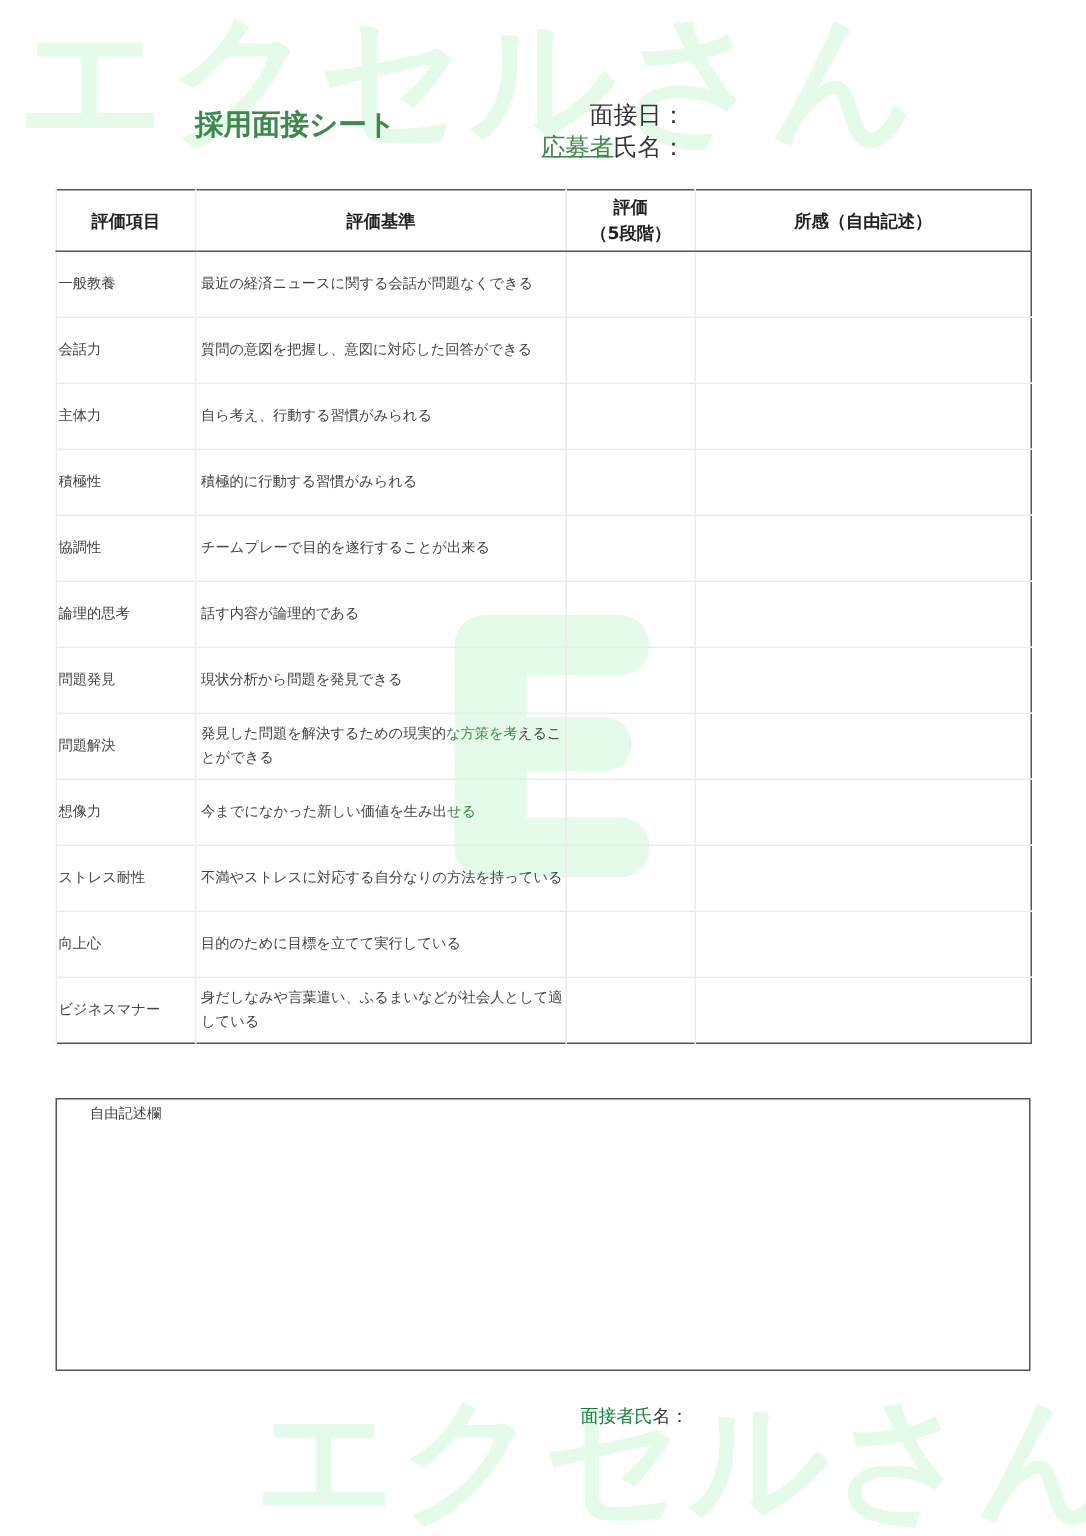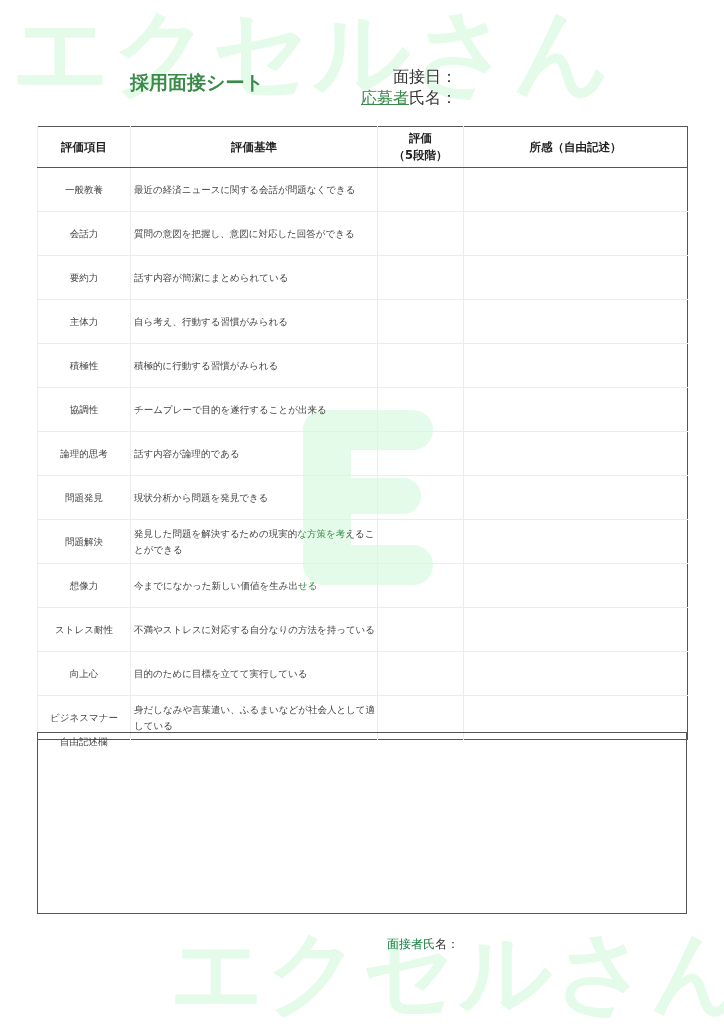--- a/index.html
+++ b/index.html
@@ -12,21 +12,21 @@
   .wm-e{position:absolute;left:303px;top:410px;width:130px;height:175px;z-index:0;}
   .title{position:absolute;left:130px;top:70px;font-size:19px;font-weight:bold;color:#222;z-index:2;}
   .title .g{color:#3a8a4a;}
   .meta{position:absolute;right:267px;top:66px;font-size:16px;color:#333;text-align:right;line-height:21px;z-index:2;}
   .meta .g{color:#3a8a4a;text-decoration:underline;}
   table{position:absolute;left:37px;top:126px;width:650px;border-collapse:collapse;z-index:1;
     border:1.5px solid #555;font-size:9.5px;table-layout:fixed;}
   th{height:38px;font-size:11.5px;font-weight:bold;color:#222;border-bottom:1.5px solid #555;
     border-left:1px solid #ececec;line-height:17px;}
   td{height:41px;border-top:1px solid #ececec;border-left:1px solid #ececec;color:#444;line-height:16px;}
-  td.item{text-align:center;}
+  td.item{}
   td.crit{padding-left:3px;padding-right:0;}
   .hl{color:#3a8a4a;}
   .freebox{position:absolute;left:37px;top:732px;width:648px;height:180px;border:1.5px solid #555;z-index:1;}
   .freebox span{position:absolute;left:22px;top:3px;font-size:9.5px;color:#444;}
   .footer{position:absolute;left:387px;top:936px;font-size:12px;color:#333;z-index:2;}
   .footer .g{color:#15803d;}
 </style>
 </head>
 <body>
 
@@ -64,26 +64,20 @@
   <tbody>
     <tr>
         <td class="item">一般教養</td>
         <td class="crit">最近の経済ニュースに関する会話が問題なくできる</td>
         <td></td>
         <td></td>
       </tr>
     <tr>
         <td class="item">会話力</td>
         <td class="crit">質問の意図を把握し、意図に対応した回答ができる</td>
-        <td></td>
-        <td></td>
-      </tr>
-    <tr>
-        <td class="item">要約力</td>
-        <td class="crit">話す内容が簡潔にまとめられている</td>
         <td></td>
         <td></td>
       </tr>
     <tr>
         <td class="item">主体力</td>
         <td class="crit">自ら考え、行動する習慣がみられる</td>
         <td></td>
         <td></td>
       </tr>
     <tr>

